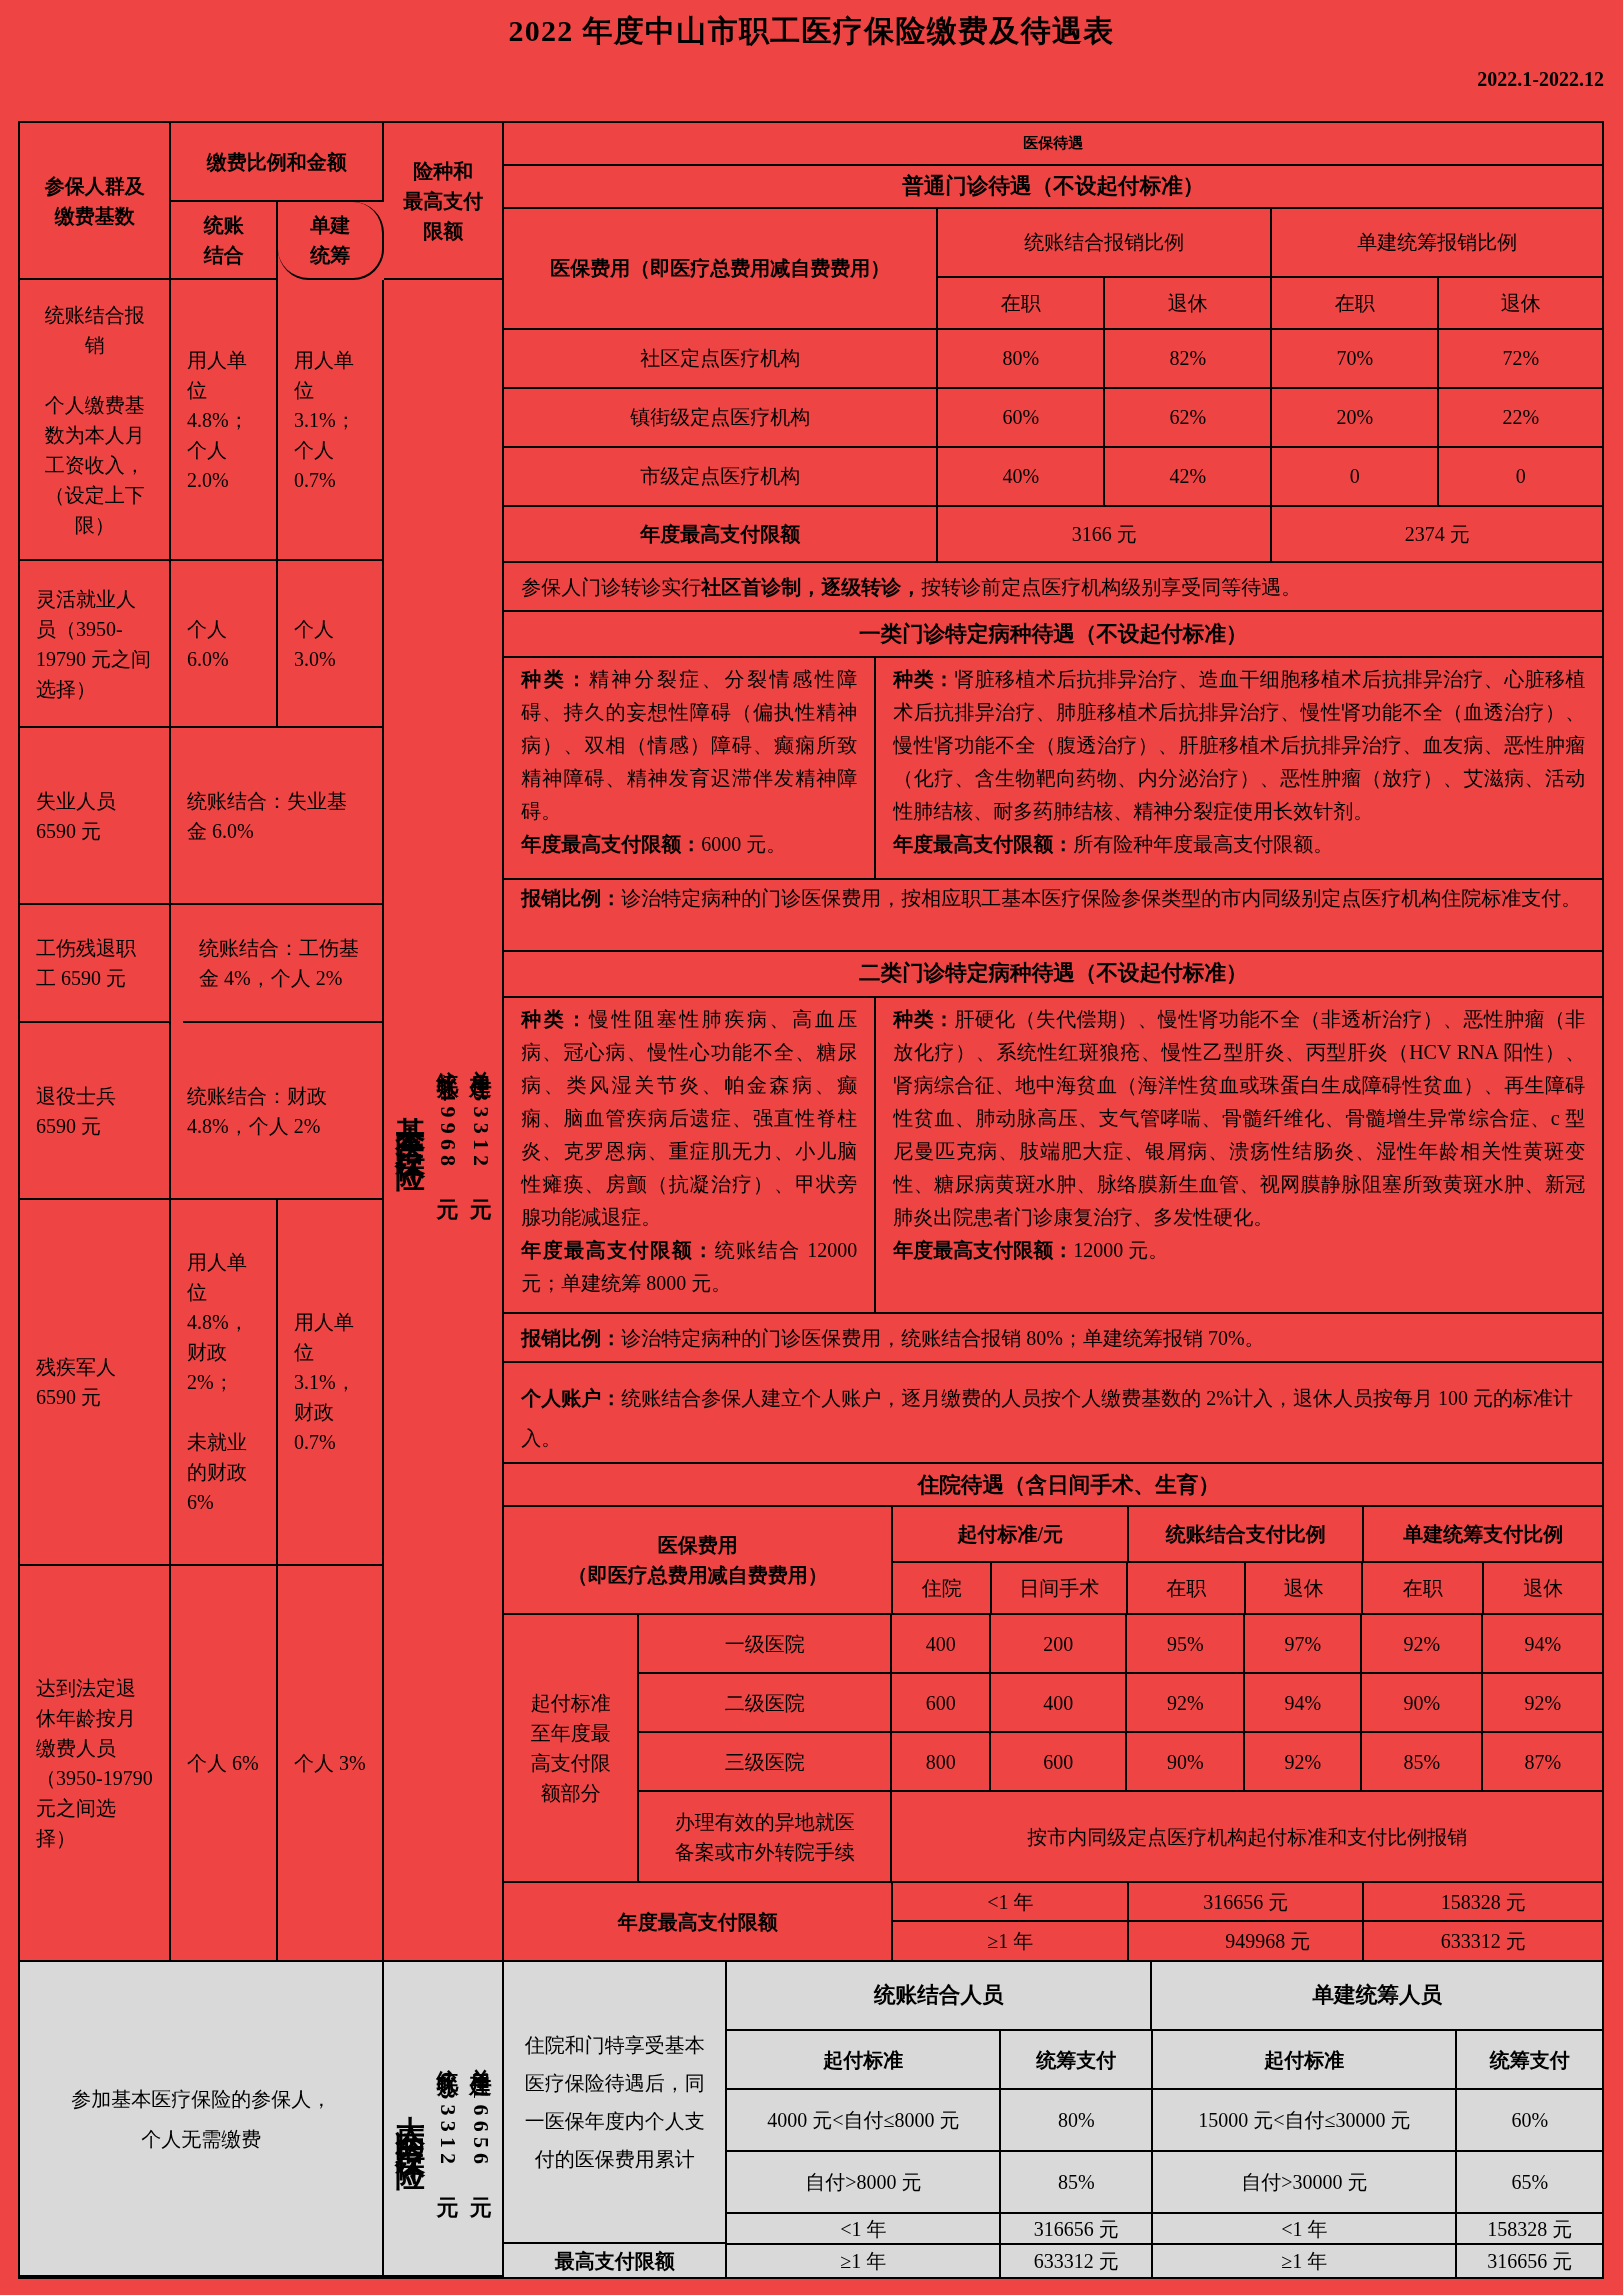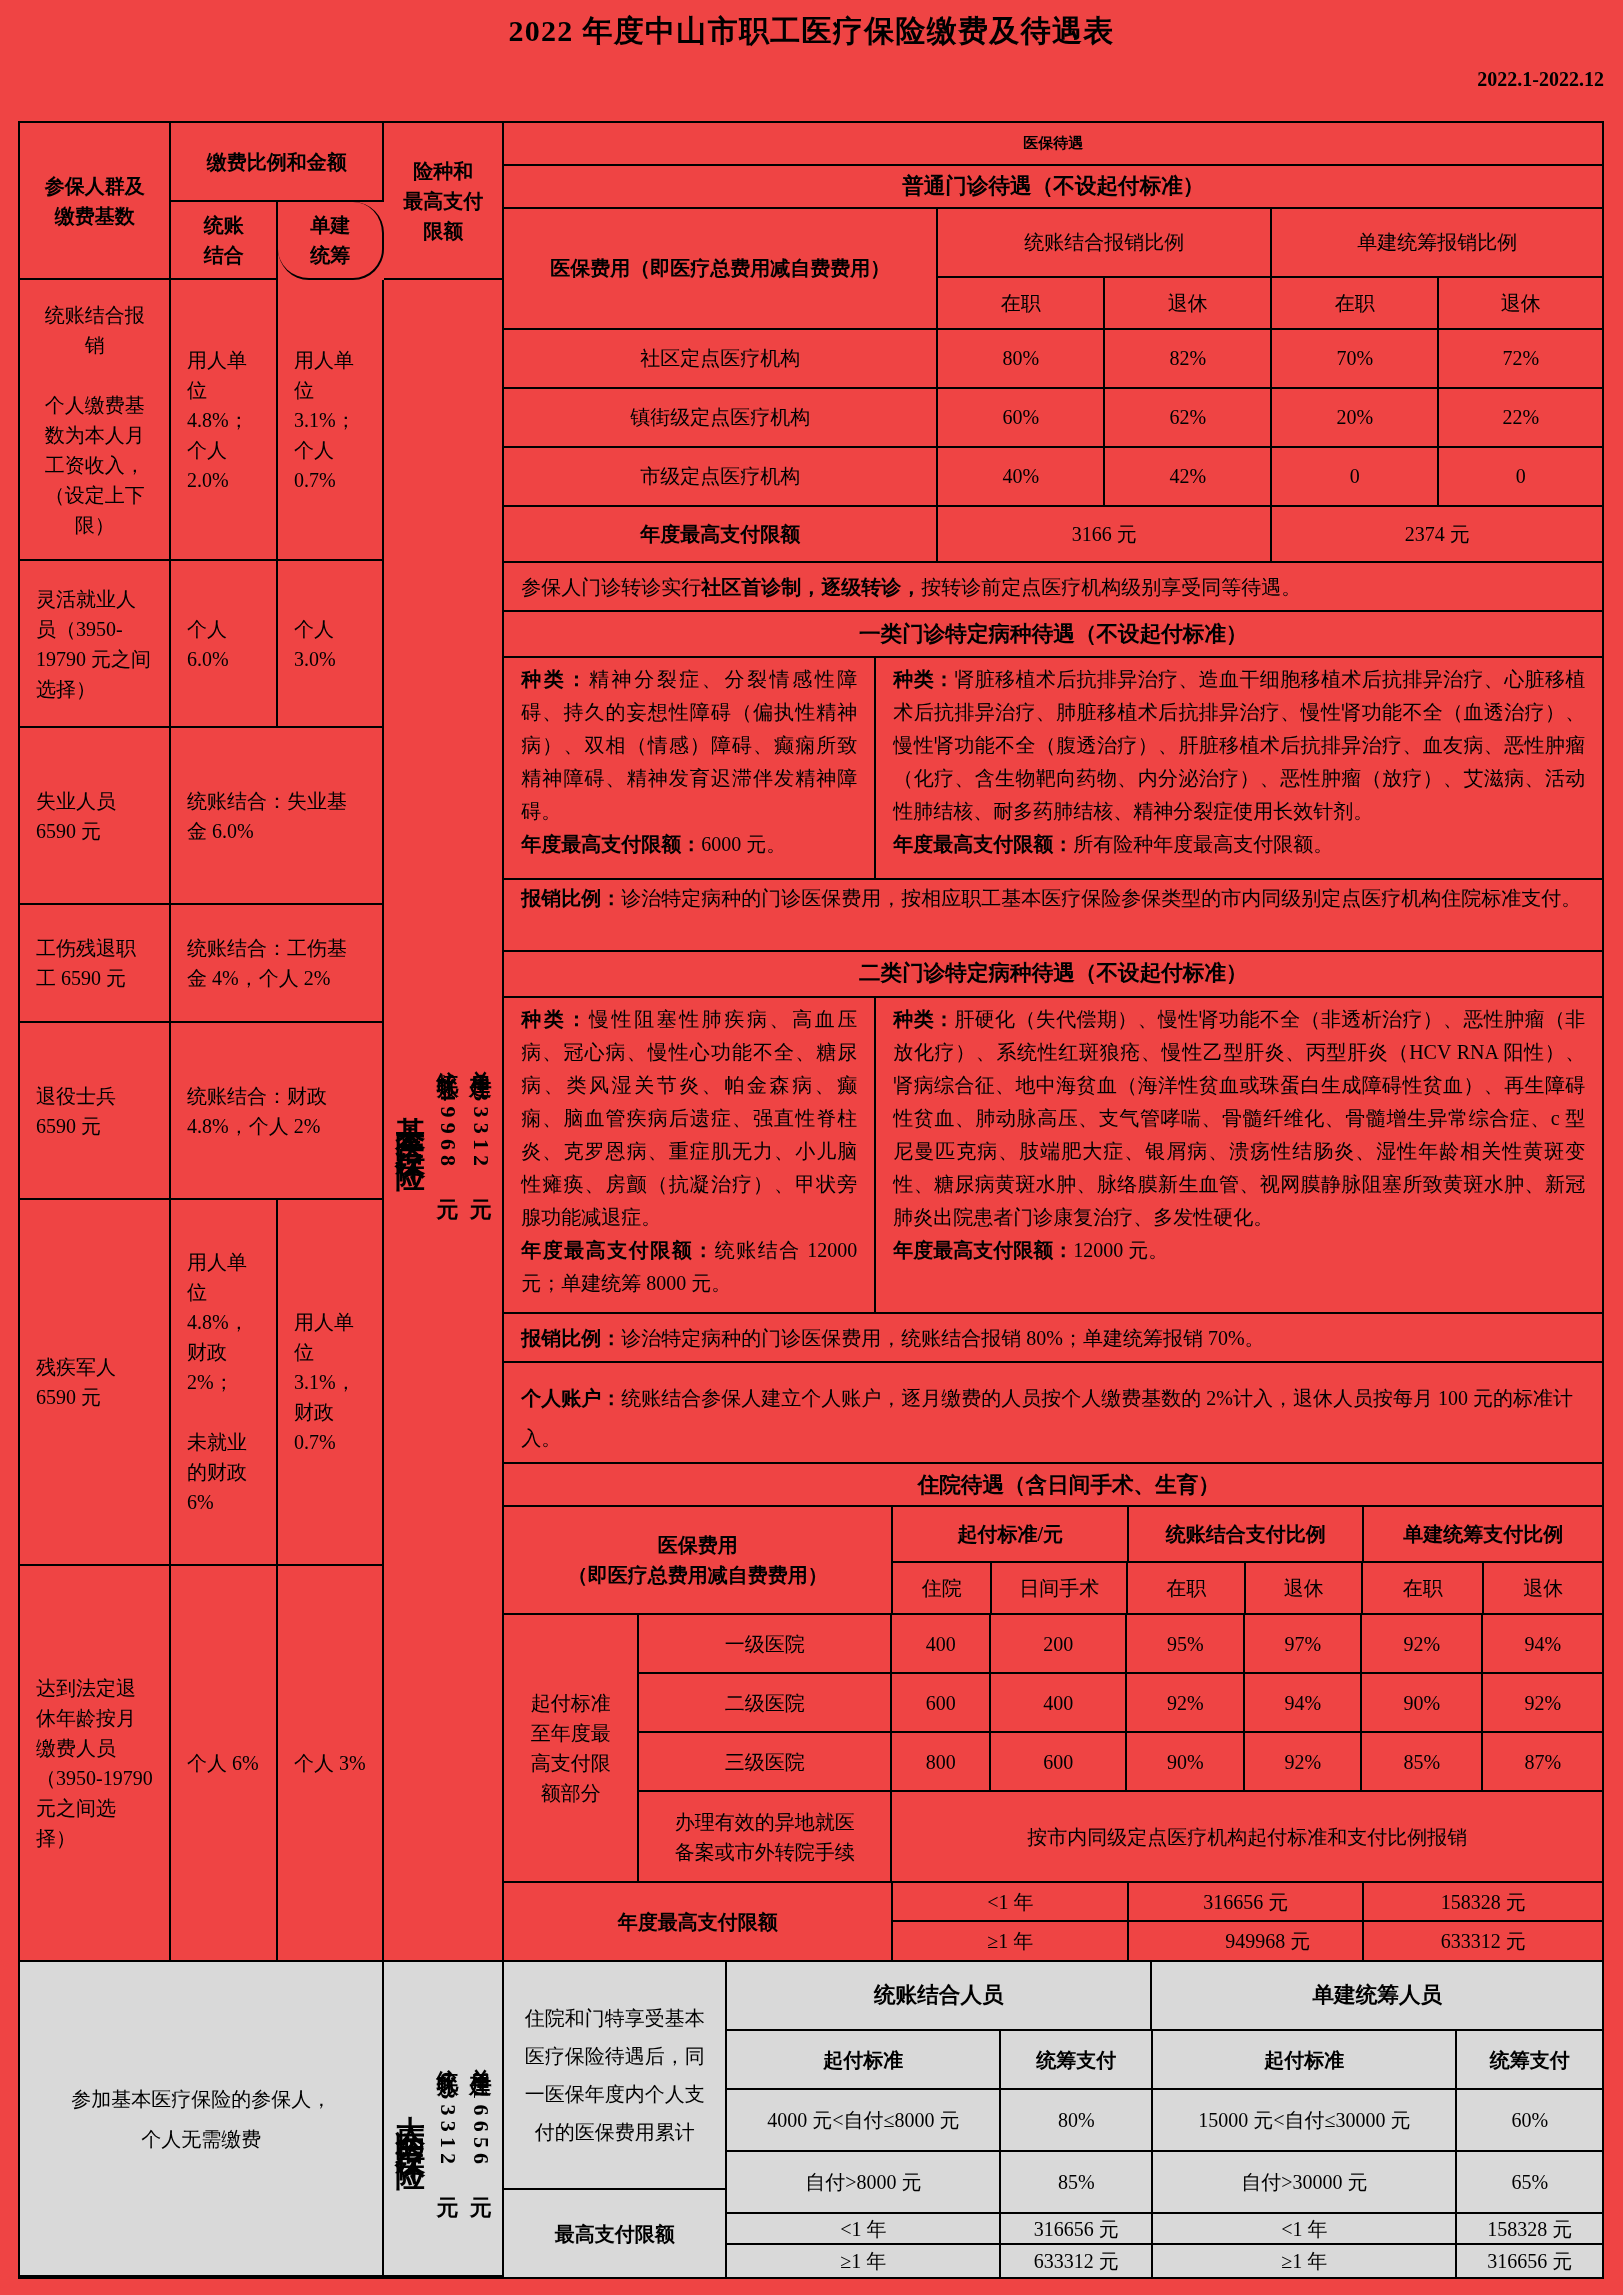--- a/index.html
+++ b/index.html
@@ -71,21 +71,21 @@
           <div class="c pre left pad" style="flex:1;">个人 3.0%</div>
         </div>
 
         <div class="fr" style="height:177px;">
           <div class="c pre left pad" style="width:151px;">失业人员 6590 元</div>
           <div class="c pre left pad" style="flex:1;">统账结合：失业基金 6.0%</div>
         </div>
 
         <div class="fr" style="height:118px;">
           <div class="c pre left pad" style="width:151px;">工伤残退职工 6590 元</div>
-          <div class="c pre left pad" style="flex:1;">统账结合：工伤基金 4%，个人 2%</div>
+          <div class="c pre left pad" style="flex:1;margin-left:12px;">统账结合：工伤基金 4%，个人 2%</div>
         </div>
 
         <div class="fr" style="height:177px;">
           <div class="c pre left pad" style="width:151px;">退役士兵 6590 元</div>
           <div class="c pre left pad" style="flex:1;">统账结合：财政 4.8%，个人 2%</div>
         </div>
 
         <div class="fr" style="height:366px;">
           <div class="c pre left pad" style="width:151px;">残疾军人 6590 元</div>
           <div class="c pre left pad" style="width:107px;">用人单位 4.8%，财政 2%；
@@ -287,21 +287,21 @@
       <div class="c pre" style="width:364px;line-height:2;">参加基本医疗保险的参保人，
 个人无需缴费</div>
 
       <div class="c vwrap" style="width:120px;">
         <span class="vtxt vbig">大病医疗保险</span>
         <span class="vtxt">统账 633312 元</span>
         <span class="vtxt">单建 316656 元</span>
       </div>
 
       <div class="fc" style="width:223px;">
-        <div class="c pad" style="height:228px;line-height:1.9;">住院和门特享受基本医疗保险待遇后，同一医保年度内个人支付的医保费用累计</div>
+        <div class="c pad" style="height:282px;line-height:1.9;">住院和门特享受基本医疗保险待遇后，同一医保年度内个人支付的医保费用累计</div>
         <div class="c bold nbb" style="flex:1;">最高支付限额</div>
       </div>
 
       <div class="fc" style="flex:1;">
         <div class="fr" style="height:69px;">
           <div class="c bold" style="width:425px;font-size:21.6px;">统账结合人员</div>
           <div class="c bold nbr" style="flex:1;font-size:21.6px;">单建统筹人员</div>
         </div>
         <div class="fr" style="height:59px;">
           <div class="c bold" style="width:274px;">起付标准</div>

